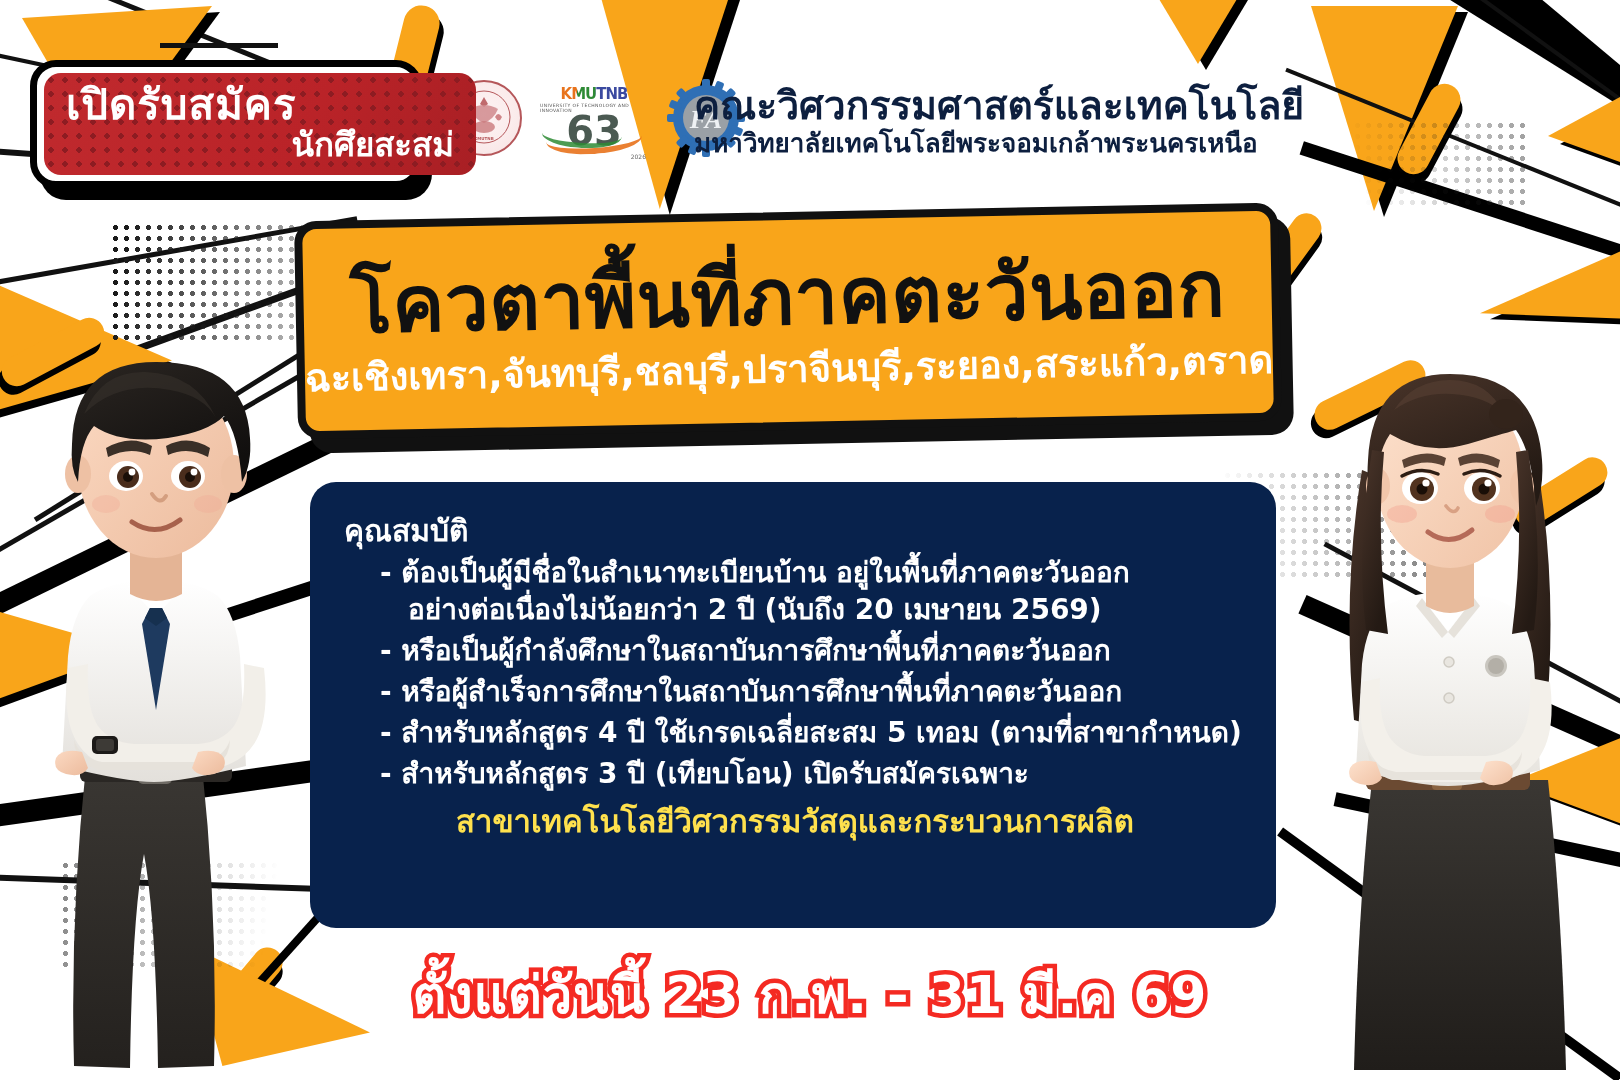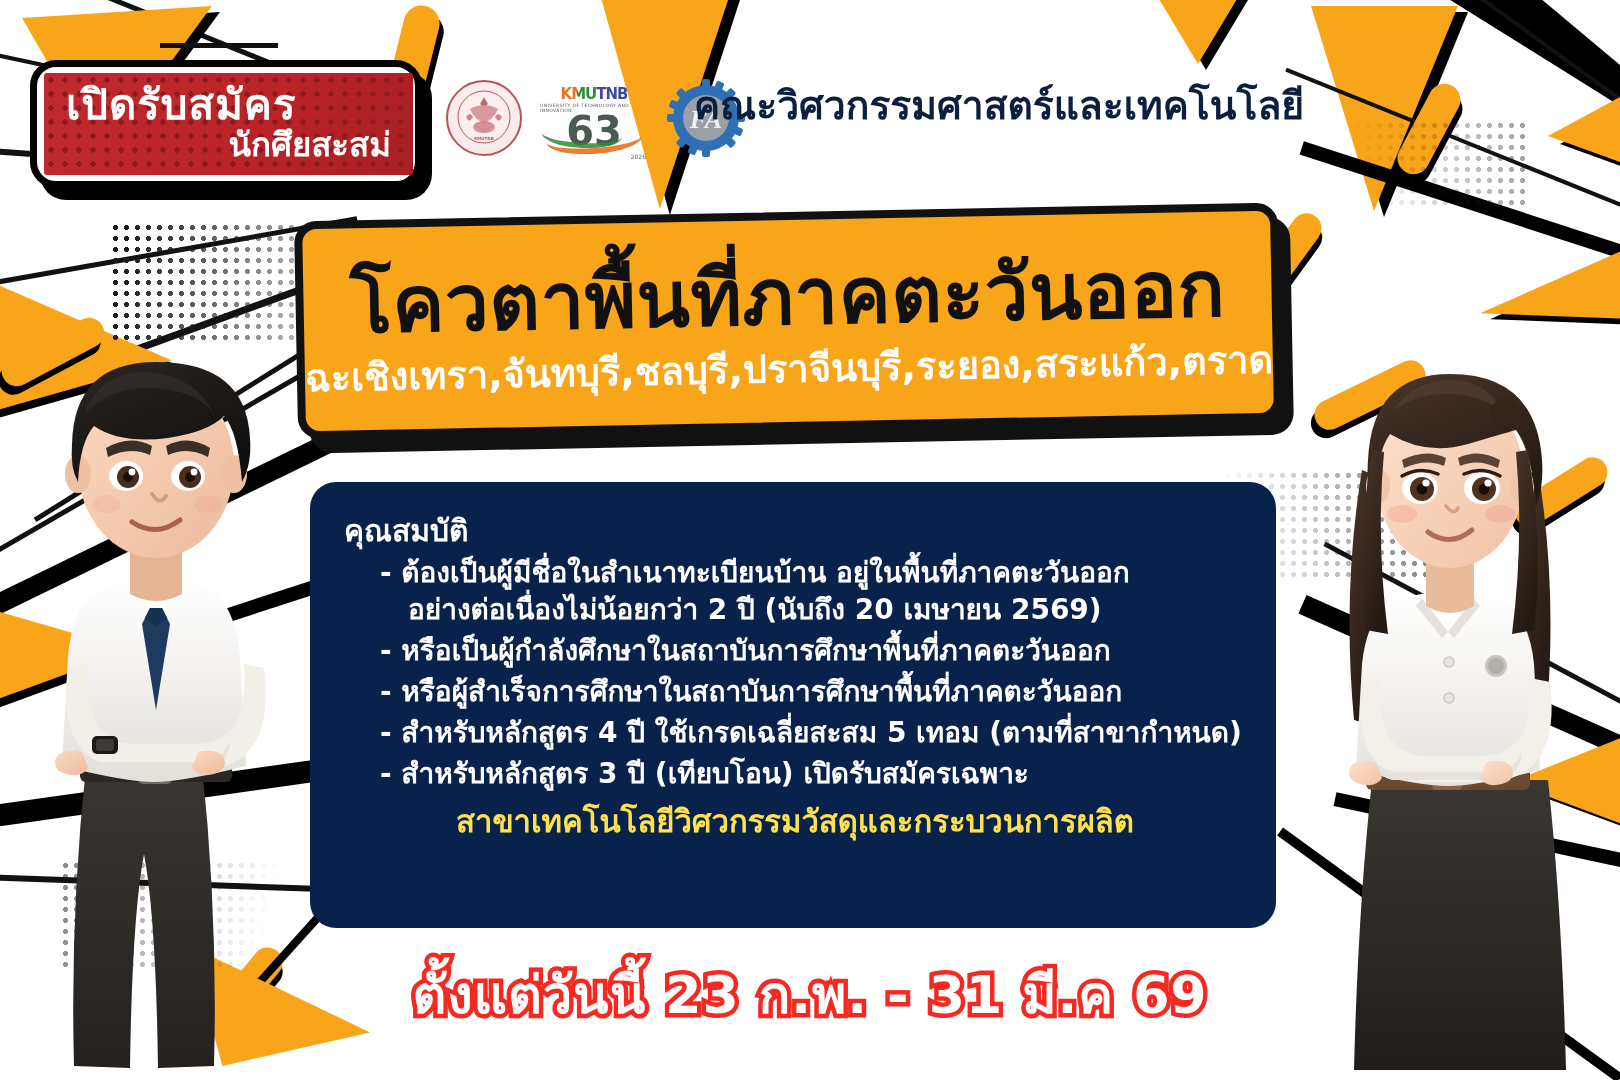--- a/index.html
+++ b/index.html
@@ -39,22 +39,22 @@
   .badge-wrap { position:absolute; left:30px; top:60px; z-index:7; }
   .badge-shadow {
     position:absolute; left:10px; top:12px; width:392px; height:128px;
     background:#000; border-radius:26px;
   }
   .badge-white {
     position:absolute; left:0; top:0; width:392px; height:128px;
     background:#fff; border:7px solid #000; border-radius:26px;
   }
   .badge-red {
-    position:absolute; left:14px; top:13px; width:369px; height:102px;
-    border-radius:3px; overflow:hidden;
+    position:absolute; left:14px; top:13px; width:432px; height:102px;
+    border-radius:17px; overflow:hidden;
     background:
       radial-gradient(#8d1c22 26%, transparent 27%) 0 0/14px 14px,
       linear-gradient(120deg,#c02a2e 0%,#ba2328 60%,#a81f24 100%);
     display:flex; flex-direction:column; justify-content:center;
     padding:4px 18px 8px 22px;
   }
   .badge-l1 {
     color:#fff; font-size:42px; font-weight:bold; line-height:1;
     letter-spacing:1px; text-align:left;
   }
@@ -274,20 +274,21 @@
           </g>
         </g>
         <circle cx="40" cy="40" r="23" fill="#9aa0a6"></circle>
         <text x="40" y="50" font-size="26" font-style="italic" font-weight="bold" fill="#eef1f4" text-anchor="middle" font-family="'Liberation Serif',serif">FA</text>
       </svg>
     </div>
   </div>
 
   <div class="fac">
     <div class="fac-l1">คณะวิศวกรรมศาสตร์และเทคโนโลยี</div>
+    <div class="fac-l2">มหาวิทยาลัยเทคโนโลยีพระจอมเกล้าพระนครเหนือ</div>
   </div>
 
   <div class="titlebox-wrap">
     <div class="titlebox-shadow"></div>
     <div class="titlebox">
       <div class="title-main">โควตาพื้นที่ภาคตะวันออก</div>
       <div class="title-sub">(ฉะเชิงเทรา,จันทบุรี,ชลบุรี,ปราจีนบุรี,ระยอง,สระแก้ว,ตราด)</div>
     </div>
   </div>
 

